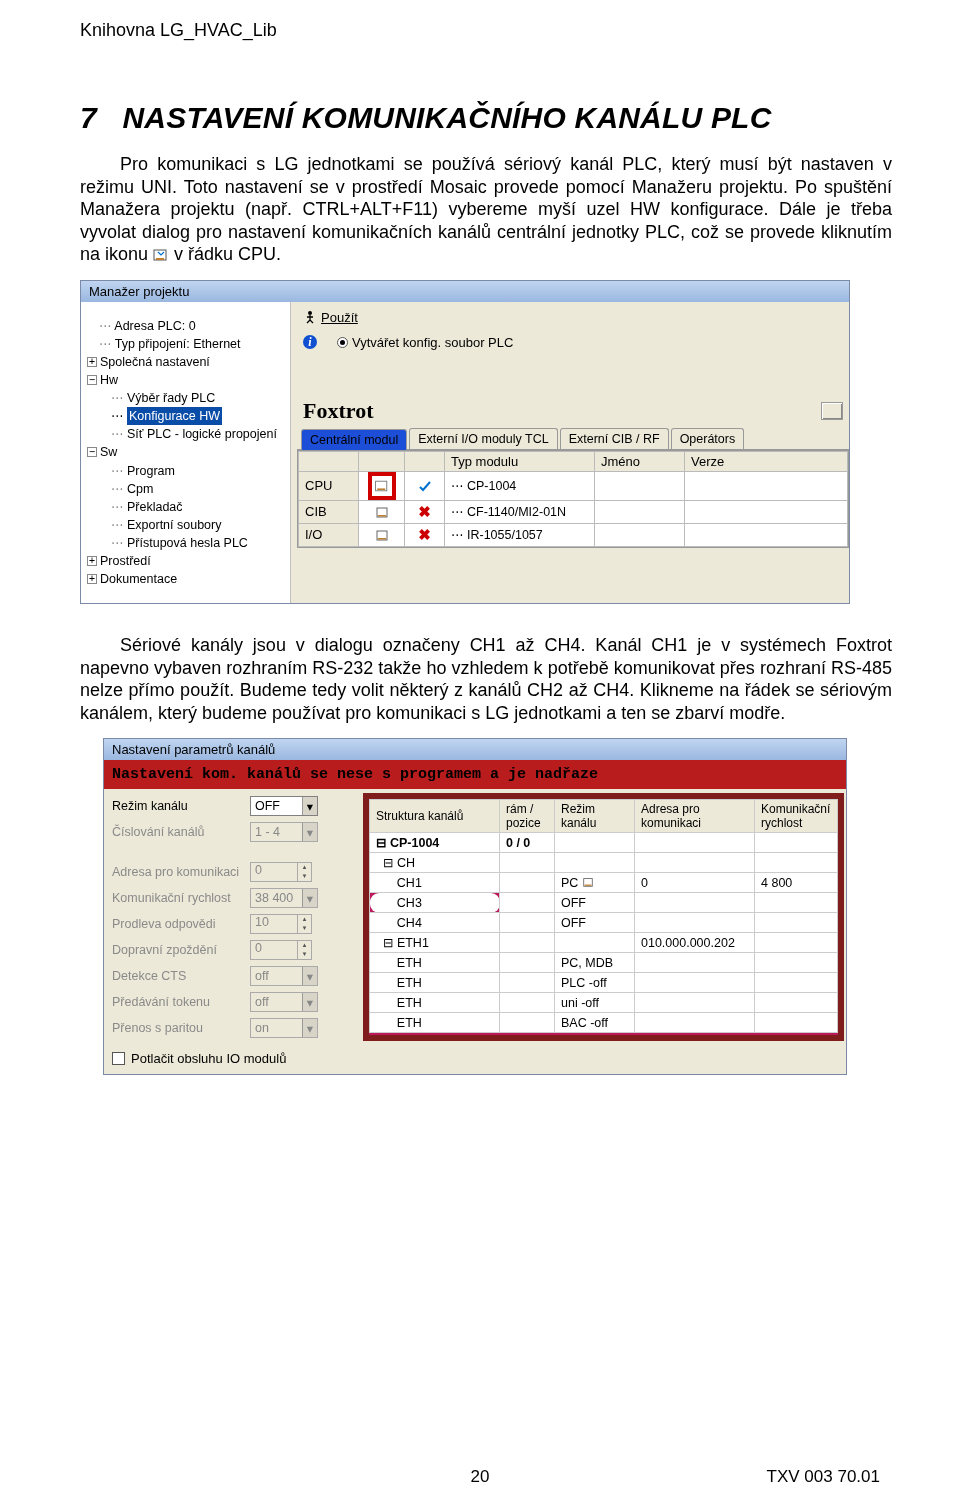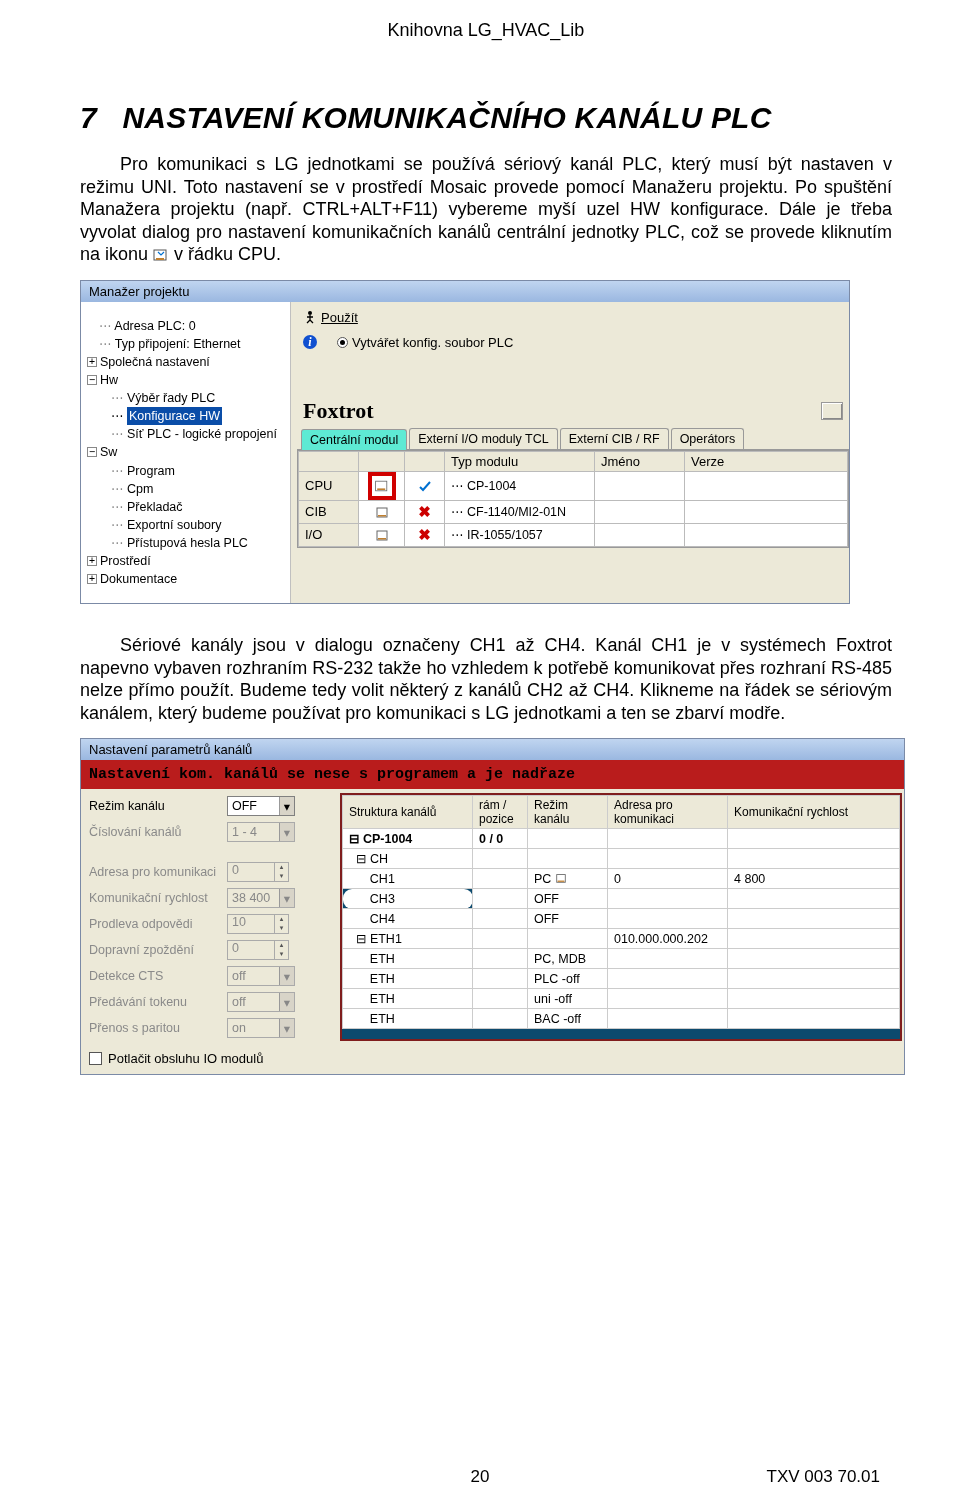--- a/index.html
+++ b/index.html
@@ -10,21 +10,21 @@
     color: #000;
   }
   .page {
     width: 960px;
     margin: 0 auto;
     padding: 20px 68px 40px 80px;
     position: relative;
     min-height: 1501px;
   }
   .header-line {
-    text-align: center;
+    text-align: left;
     font-size: 18px;
     margin-bottom: 60px;
   }
   h1.section-title {
     font-size: 30px;
     font-weight: bold;
     font-style: italic;
     margin: 0 0 18px 0;
     letter-spacing: 0.2px;
   }
@@ -147,21 +147,21 @@
   .tab {
     padding: 3px 8px;
     border: 1px solid #999;
     border-bottom: none;
     background: #ece9d8;
     border-radius: 3px 3px 0 0;
     margin-right: 2px;
     position: relative;
   }
   .tab.active {
-    background: #5eead4;
+    background: #1d4ed8;
     top: 1px;
   }
   .modtable {
     background: #fff;
     border: 1px solid #999;
     margin: 0;
   }
   .modtable table { border-collapse: collapse; width: 100%; font-size: 13px; }
   .modtable th, .modtable td {
     border: 1px solid #bbb;
@@ -176,25 +176,26 @@
     display:inline-block; width:28px; height:28px;
     border:4px solid #d00000; position:relative; vertical-align:middle;
   }
   .cfg-icn {
     display:inline-block; width:14px; height:14px; vertical-align:middle; margin:0 3px;
   }
   .x-mark { color:#c00; font-weight:bold; font-size:15px; }
   .treecell { font-size:12.5px; }
   
   .ch-win {
-    width: 825px;
+    width: 744px;
     border: 1px solid #7b8aa6;
     font-size: 13px;
     font-family: "MS Sans Serif", Tahoma, Arial, sans-serif;
     background: #ece9d8;
+    margin-left: 23px;
   }
   .ch-banner {
     background: #b91c1c;
     font-family: "Courier New", monospace;
     font-weight: bold;
     font-size: 15px;
     padding: 6px 8px;
     white-space: nowrap;
     overflow: hidden;
   }
@@ -228,22 +229,22 @@
     display: flex; align-items: center; justify-content: center;
   }
   .spin {
     display:inline-flex; background:#ece9d8; border:1px solid #aaa; height:20px;
   }
   .spin .val { min-width:46px; padding:0 4px; color:#888; }
   .spin .ud { width:14px; border-left:1px solid #aaa; display:flex; flex-direction:column; }
   .spin .ud span { flex:1; font-size:7px; text-align:center; color:#555; }
   .ch-right {
     flex: 1;
-    background: #0c4a6e;
-    border: 2px solid #7f1d1d;
+    background: #be185d;
+    border: 6px solid #7f1d1d;
     margin-right: 2px;
   }
   .chtbl { width:100%; border-collapse: collapse; font-size: 12.5px; }
   .chtbl th, .chtbl td {
     border: 1px solid #ccc;
     padding: 2px 6px;
     text-align: left;
     height: 20px;
     background: #fff;
   }

